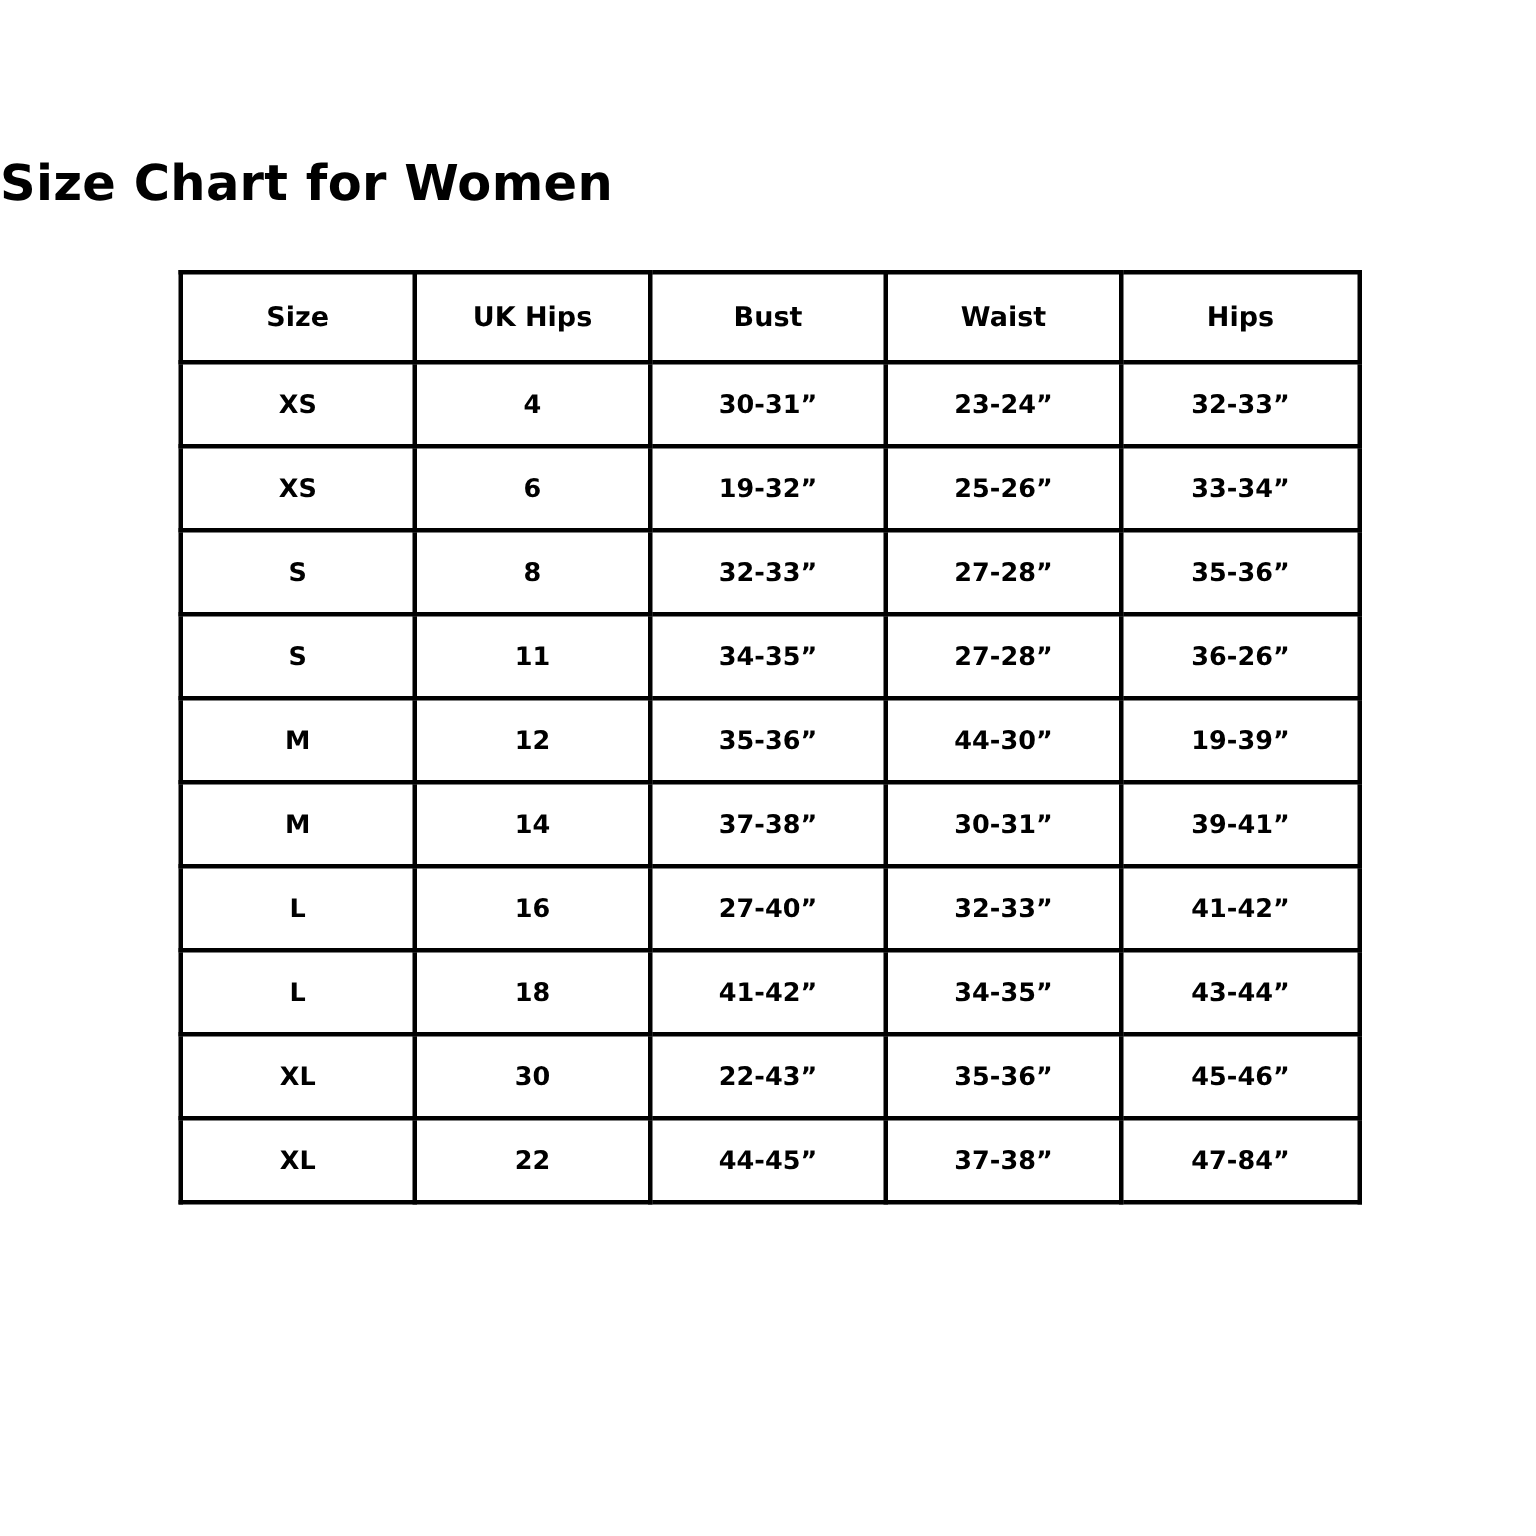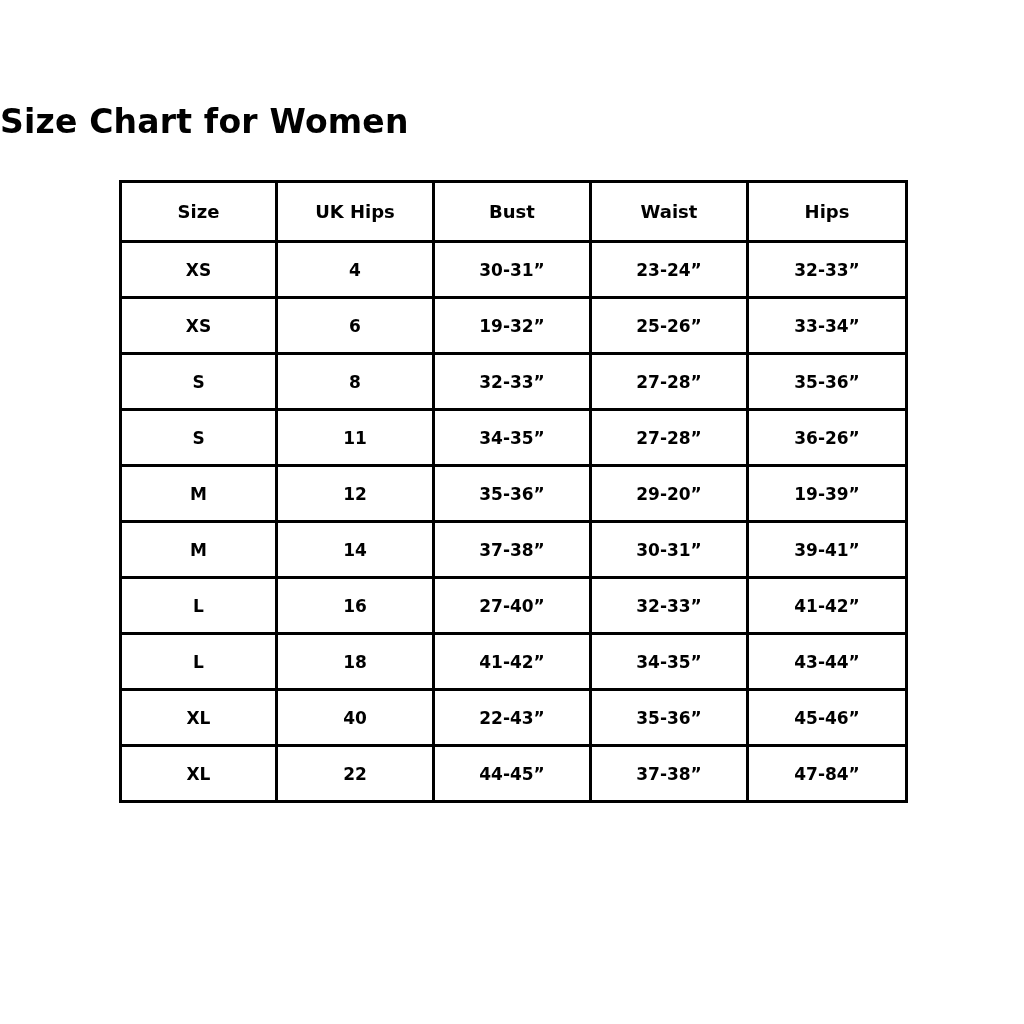--- a/index.html
+++ b/index.html
@@ -113,21 +113,21 @@
           <td>S</td>
           <td>11</td>
           <td>34-35”</td>
           <td>27-28”</td>
           <td>36-26”</td>
         </tr>
         <tr>
           <td>M</td>
           <td>12</td>
           <td>35-36”</td>
-          <td>29-20”</td>
+          <td>44-30”</td>
           <td>19-39”</td>
         </tr>
         <tr>
           <td>M</td>
           <td>14</td>
           <td>37-38”</td>
           <td>30-31”</td>
           <td>39-41”</td>
         </tr>
         <tr>
@@ -139,21 +139,21 @@
         </tr>
         <tr>
           <td>L</td>
           <td>18</td>
           <td>41-42”</td>
           <td>34-35”</td>
           <td>43-44”</td>
         </tr>
         <tr>
           <td>XL</td>
-          <td>40</td>
+          <td>30</td>
           <td>22-43”</td>
           <td>35-36”</td>
           <td>45-46”</td>
         </tr>
         <tr>
           <td>XL</td>
           <td>22</td>
           <td>44-45”</td>
           <td>37-38”</td>
           <td>47-84”</td>

